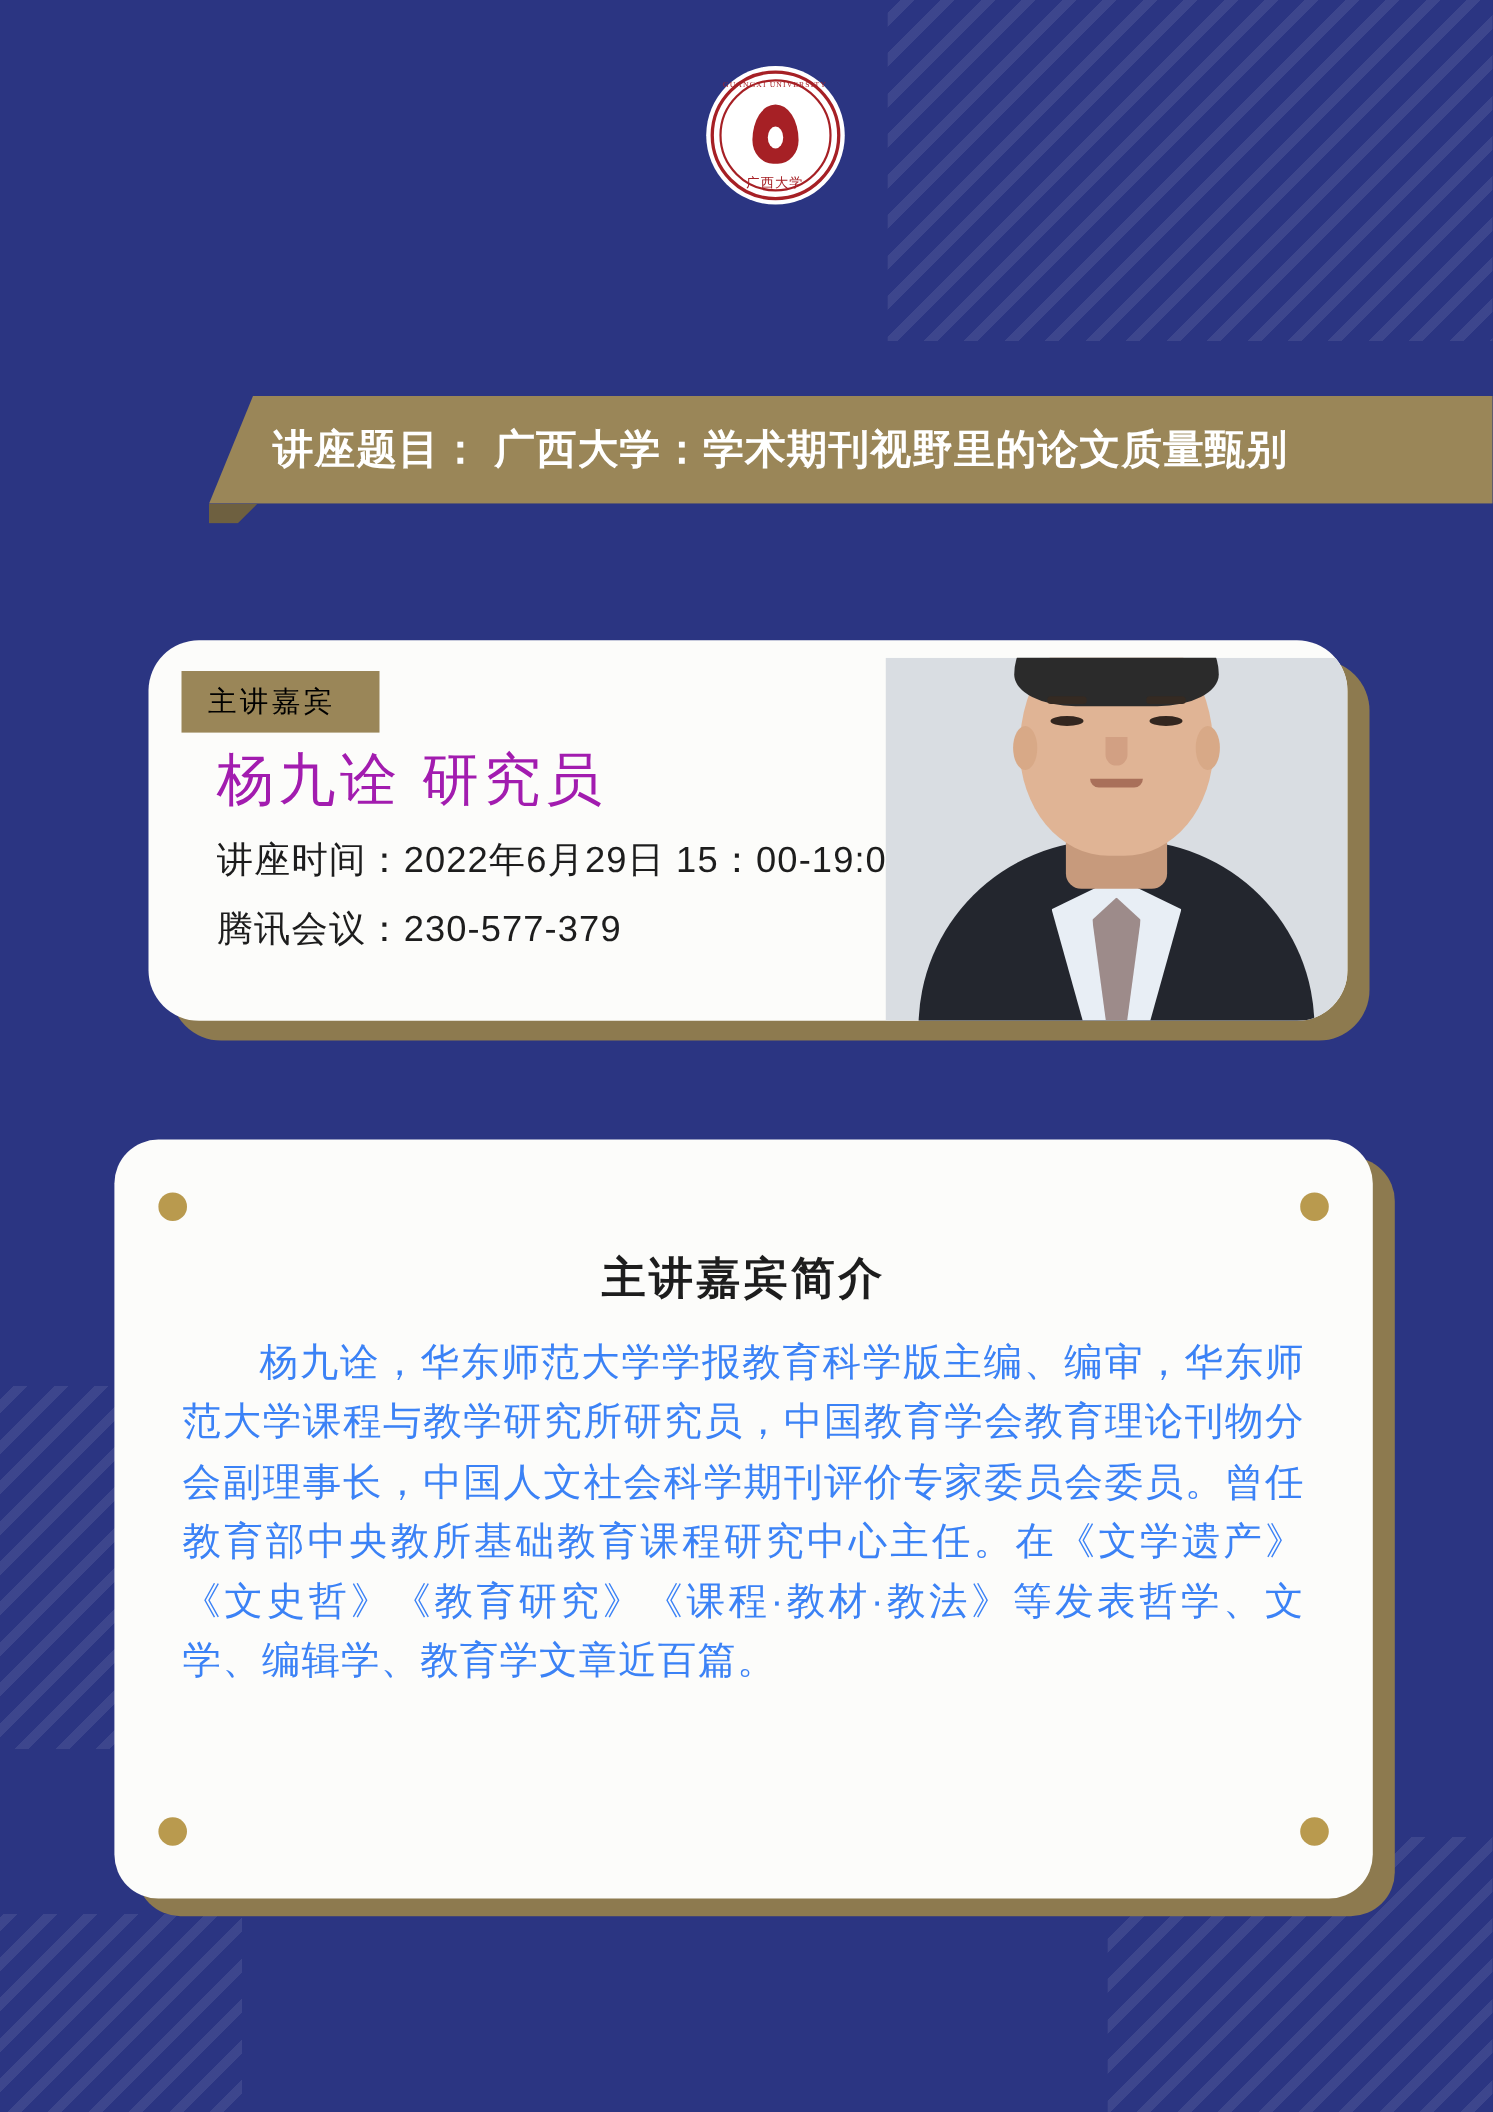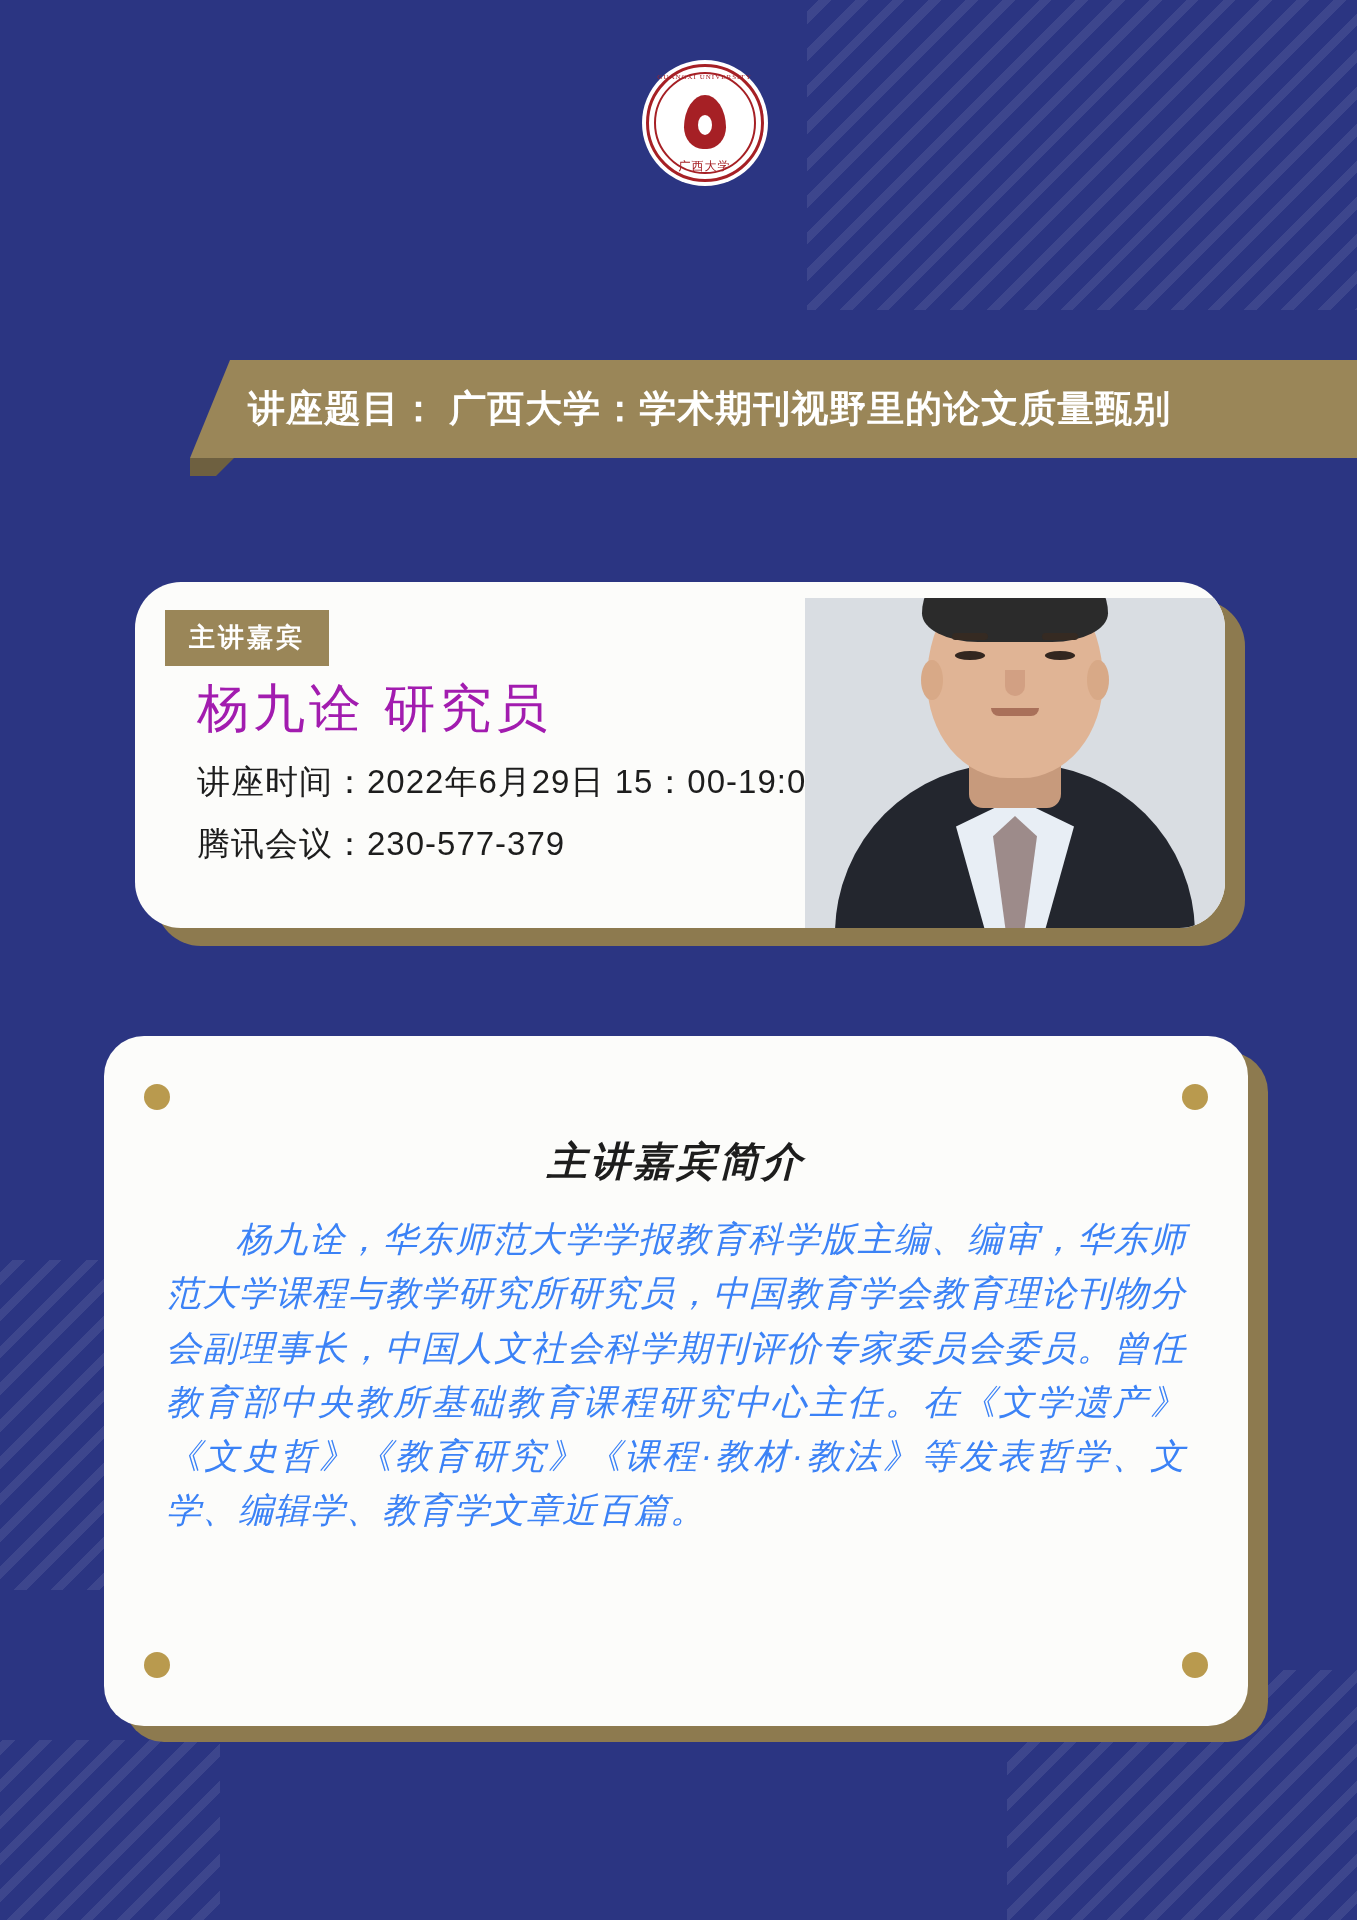--- a/index.html
+++ b/index.html
@@ -180,25 +180,25 @@
     width: 1090px;
     height: 346px;
     background: #fcfcfa;
     border-radius: 46px;
     overflow: hidden;
   }
   #guest-tag {
     position:absolute;
     top: 28px; left: 30px;
     background:#9a8658;
-    color:#ffffff;
+    color:#000000;
     font-size: 26px;
-    font-weight: bold;
+    font-weight: normal;
     letter-spacing: 3px;
-    padding: 10px 24px 11px 24px;
+    padding: 10px 40px 11px 24px;
   }
   #speaker-name {
     position:absolute;
     top: 92px; left: 62px;
     color:#a21caf;
     font-size: 52px;
     font-weight: normal;
     letter-spacing: 4px;
   }
   .speaker-line {
@@ -304,21 +304,20 @@
     border-radius: 40px;
   }
   #bio-card {
     position: absolute;
     top: 1036px;
     left: 104px;
     width: 1144px;
     height: 690px;
     background: #fcfcfa;
     border-radius: 40px;
-    font-style: italic;
   }
   .dot {
     position:absolute;
     width: 26px; height: 26px;
     background:#b99a4e;
     border-radius:50%;
   }
   .dot-tl{ top: 48px; left: 40px;}
   .dot-tr{ top: 48px; right: 40px;}
   .dot-bl{ bottom: 48px; left: 40px;}

